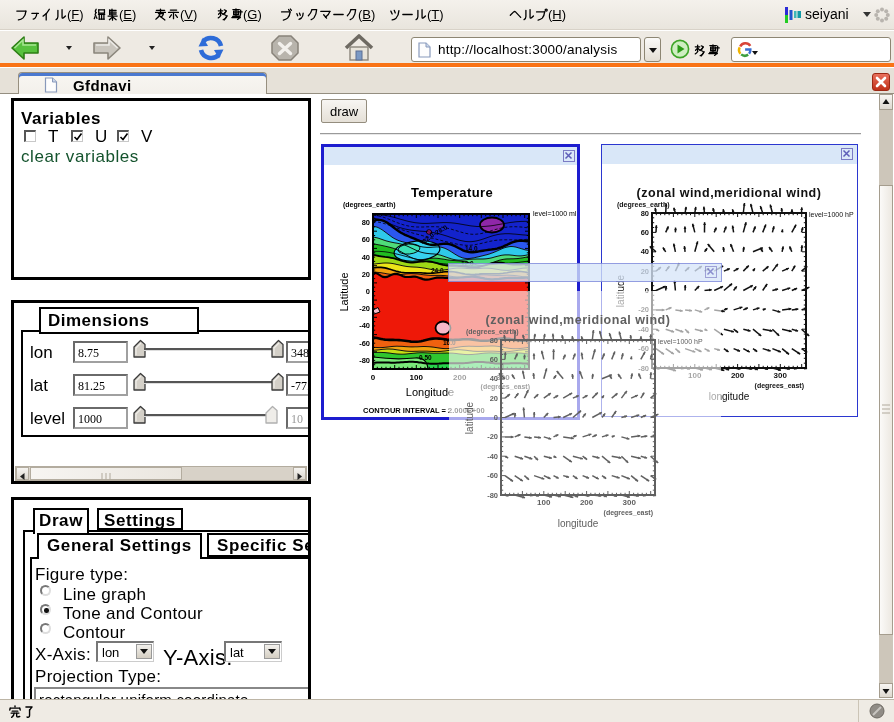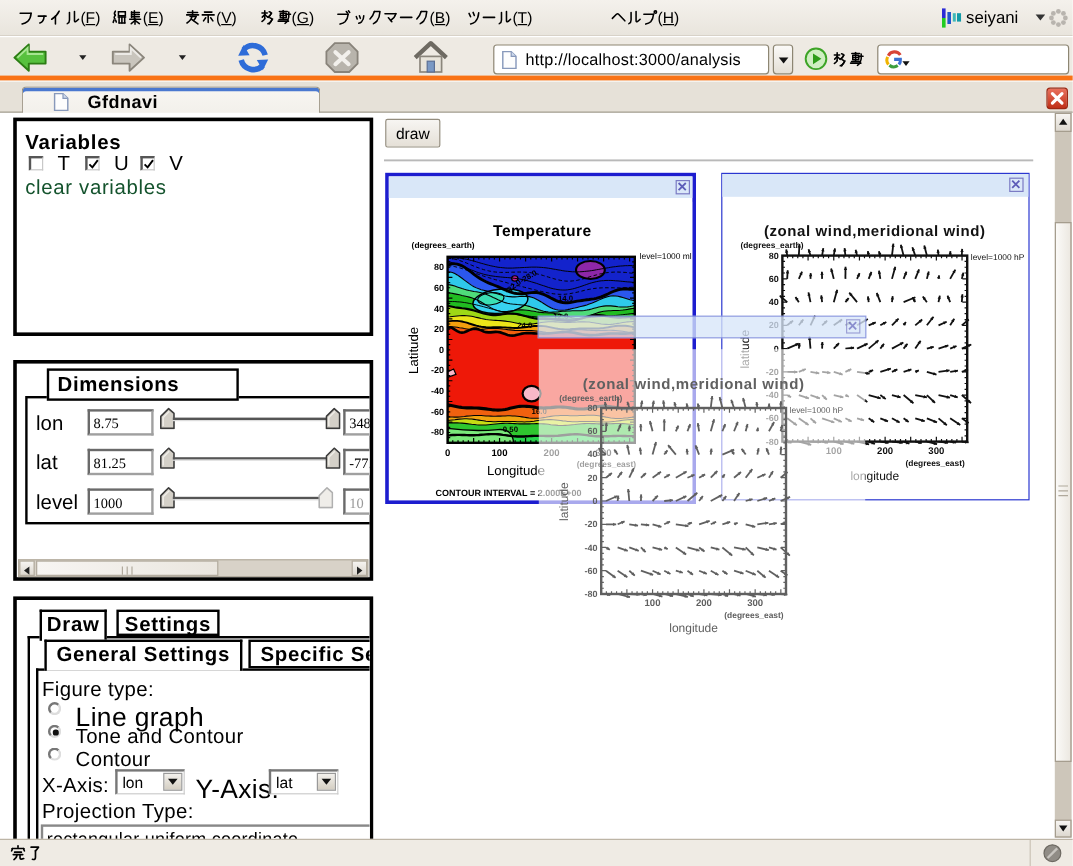--- a/index.html
+++ b/index.html
@@ -393,21 +393,21 @@
 
  <div class="blackbox" style="left:11px;top:403px;width:300px;height:300px;overflow:hidden">
   <div class="tab2" style="left:19px;top:8px;height:26px;padding:1px 4px;font-size:17px;border-bottom:none;z-index:2">Draw</div>
   <div class="tab2" style="left:83px;top:8px;height:22px;padding:1px 5px;font-size:17px">Settings</div>
   <div style="position:absolute;left:9px;top:30px;width:330px;height:285px;border:2px solid #000;border-right:none;background:#fff">
    <div class="tab2" style="left:12px;top:1px;height:26px;padding:1px 8px;font-size:17px;border-bottom:none;z-index:2">General Settings</div>
    <div class="tab2" style="left:182px;top:1px;height:24px;padding:1px 8px;font-size:17px">Specific Settings</div>
    <div style="position:absolute;left:5px;top:25px;width:320px;height:256px;border:2px solid #000;border-right:none;border-bottom:none;background:#fff">
     <div style="position:absolute;left:3px;top:6px;font-size:17px;letter-spacing:.3px">Figure type:</div>
     <div class="radio" style="left:8px;top:26px"></div>
-    <div style="position:absolute;left:31px;top:26px;font-size:22px;letter-spacing:.3px">Line graph</div>
+    <div style="position:absolute;left:31px;top:26px;font-size:17px;letter-spacing:.3px">Line graph</div>
     <div class="radio" style="left:8px;top:45px">
             <div style="position:absolute;left:2.2px;top:2.2px;width:4.5px;height:4.5px;border-radius:50%;background:#111"></div>
           </div>
     <div style="position:absolute;left:31px;top:45px;font-size:17px;letter-spacing:.3px">Tone and Contour</div>
     <div class="radio" style="left:8px;top:64px"></div>
     <div style="position:absolute;left:31px;top:64px;font-size:17px;letter-spacing:.3px">Contour</div>
     <div style="position:absolute;left:3px;top:86px;font-size:17px;letter-spacing:.3px">X-Axis:</div>
     <div style="position:absolute;left:64px;top:82px;width:58px;height:21px;background:#fff;border-top:2px solid #777;border-left:2px solid #777;border-right:1px solid #ccc;border-bottom:1px solid #ccc">
       <div style="position:absolute;left:4px;top:2px;font-size:13px">lon</div>
       <div style="position:absolute;right:1px;top:1px;width:16px;height:15px;background:linear-gradient(#f2f0ec,#d4cec2);border:1px solid #999">

